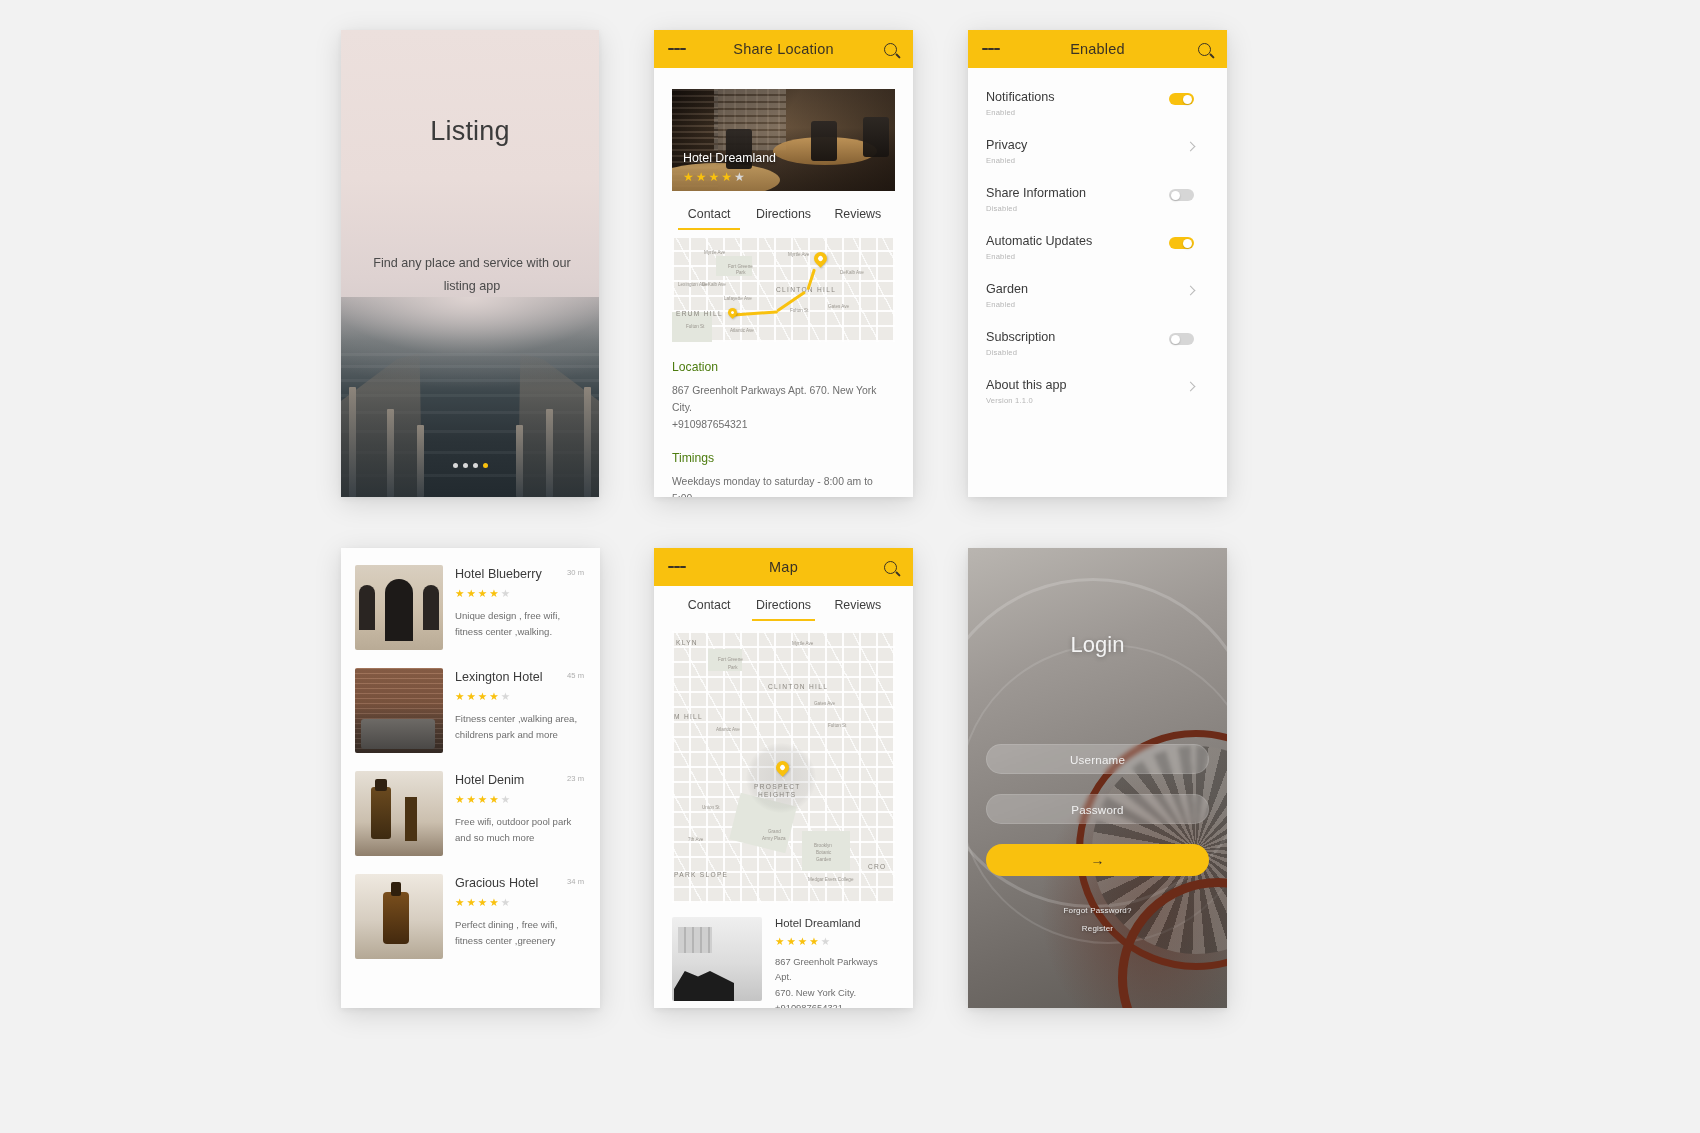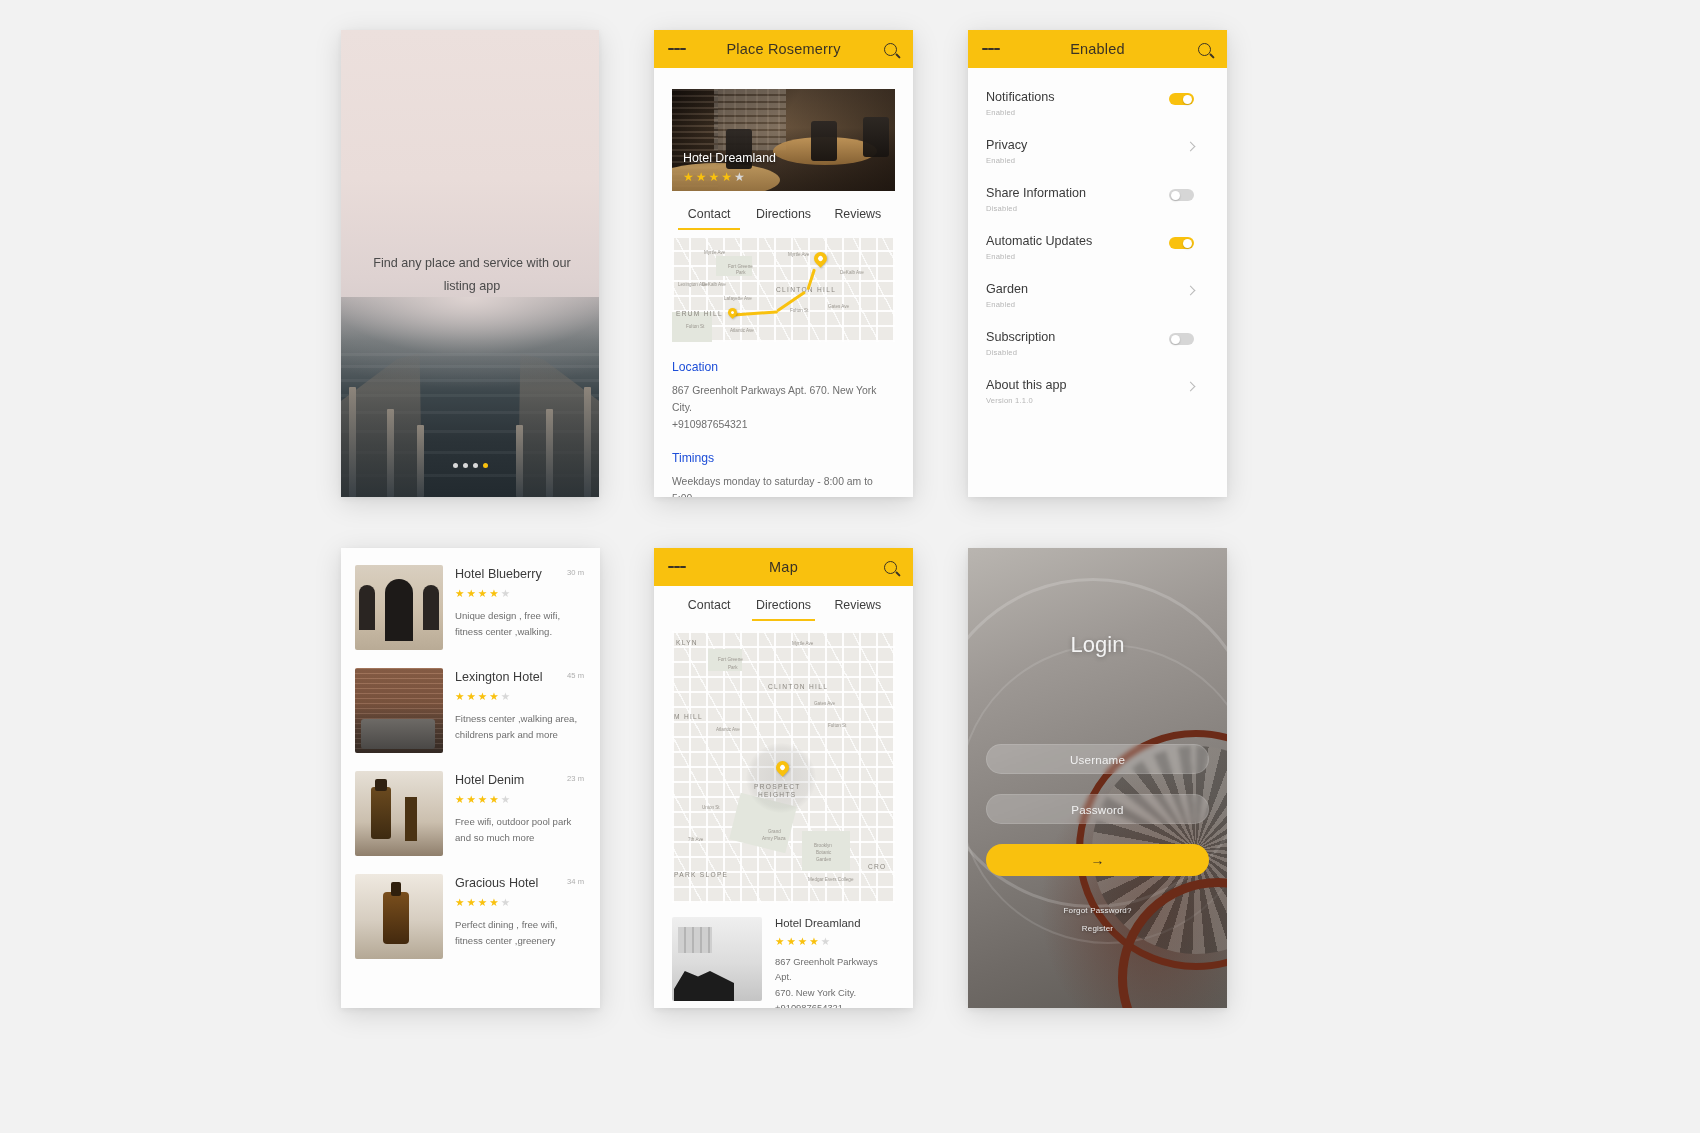--- a/index.html
+++ b/index.html
@@ -164,21 +164,21 @@
   }
   .pin {
     position:absolute; width:13px; height:13px; background:#f9c10e; border-radius:50% 50% 50% 0;
     transform: rotate(-45deg); box-shadow:0 1px 2px rgba(0,0,0,.25);
   }
   .pin::after{ content:""; position:absolute; left:4px; top:4px; width:5px; height:5px; background:#fff; border-radius:50%; }
   .pin.small { width:9px; height:9px; }
   .pin.small::after{ left:2.6px; top:2.6px; width:3.6px; height:3.6px; }
 
   .sec { margin: 18px 18px 0 18px; }
-  .sec-h { font-size:12.2px; color:#1d4ed8; margin-bottom:8px; }
+  .sec-h { font-size:12.2px; color:#4d7c0f; margin-bottom:8px; }
   .sec-b { font-size:10.4px; line-height:17px; color:#6e6e6e; }
 
   
   
   
   #s-settings { left: 968px; top: 30px; width: 259px; height: 467px; background:#fdfdfd; }
   .set-list { padding: 22px 33px 0 18px; }
   .set-row { display:flex; align-items:flex-start; margin-bottom: 21px; position:relative; }
   .set-txt { flex:1; }
   .set-title { font-size:12.6px; color:#3a3a3a; margin-bottom:4px; }
@@ -347,37 +347,38 @@
         <div class="plank" style="top:177px"></div>
       <div class="rail-l"></div>
         <div class="rail-r"></div>
       <div class="rail-post" style="left:8px;  height:110px;"></div>
       <div class="rail-post" style="left:46px; height:88px;"></div>
       <div class="rail-post" style="left:76px; height:72px;"></div>
       <div class="rail-post" style="right:8px;  height:110px;"></div>
       <div class="rail-post" style="right:46px; height:88px;"></div>
       <div class="rail-post" style="right:76px; height:72px;"></div>
     </div>
+    <div class="splash-title">Listing</div>
     <div class="splash-sub">Find any place and service with our listing app</div>
     <div class="dots" id="splash-dots">
         <i class=""></i>
         <i class=""></i>
         <i class=""></i>
         <i class="on"></i>
       </div>
   </div>
 
   <div class="screen" id="s-place">
     <div class="appbar">
       <div class="ic hamburger">
           <span></span>
           <span></span>
           <span></span>
         </div>
-      <div class="title">Place Rosemerry</div>
+      <div class="title">Share Location</div>
       <div class="ic right">
           <div class="searchg"></div>
         </div>
     </div>
 
     <div class="hero">
       <div class="blinds"></div>
       <div class="stonewall"></div>
       <div class="tabletop"></div>
       <div class="tabletop2"></div>

